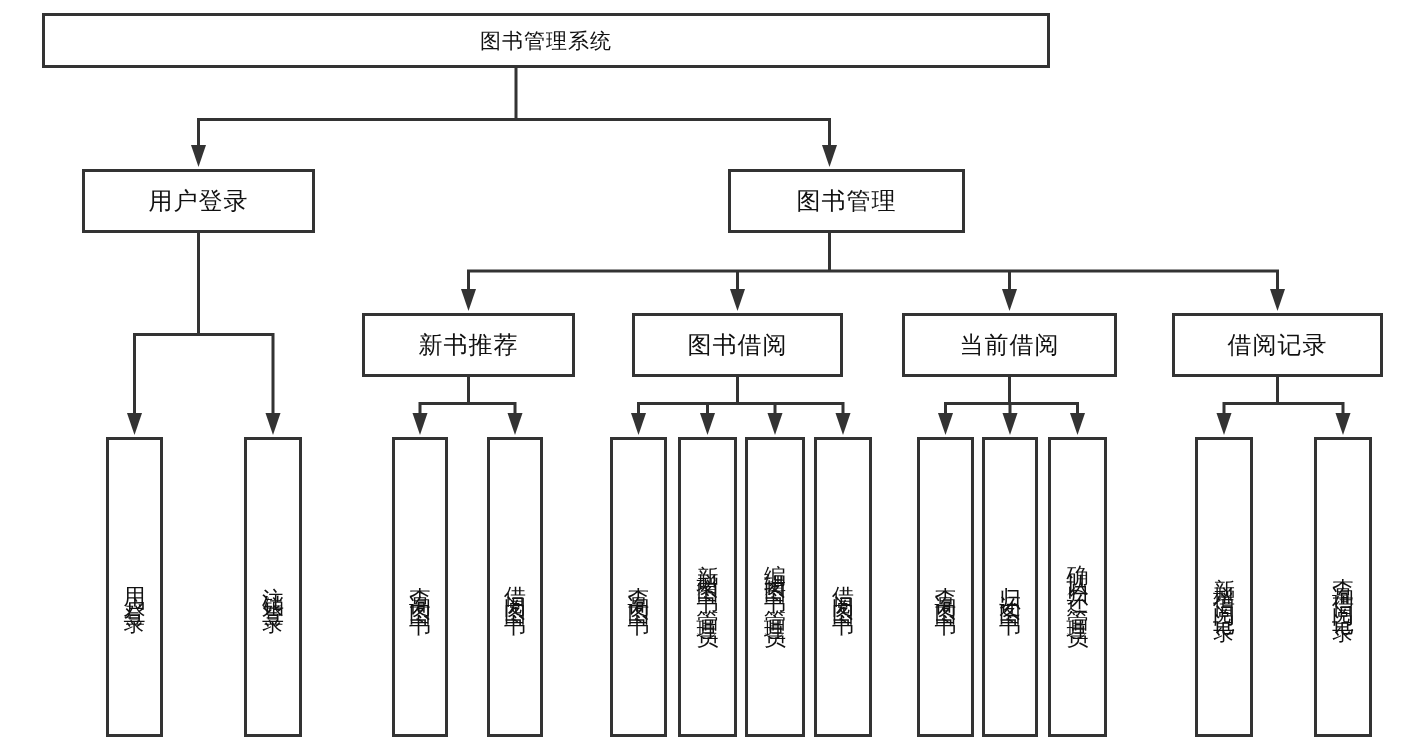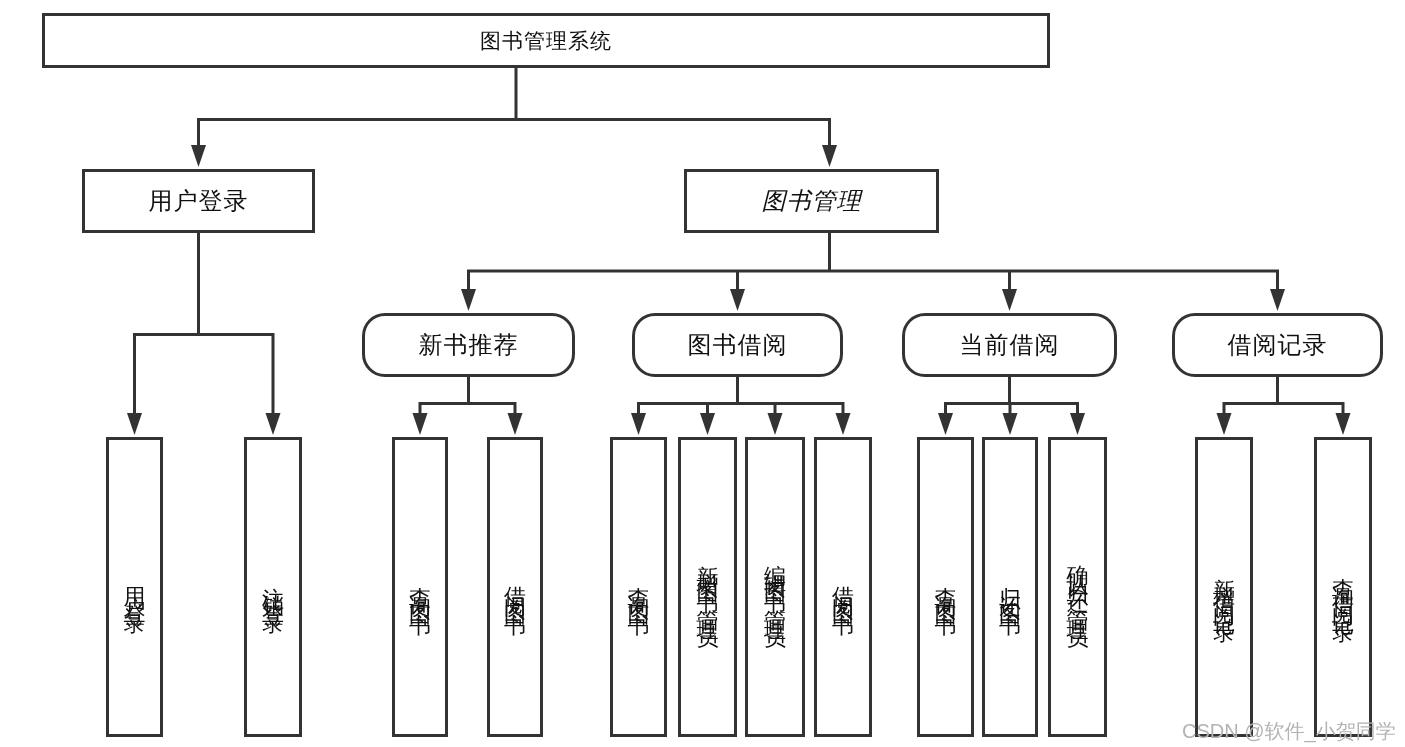--- a/index.html
+++ b/index.html
@@ -34,21 +34,21 @@
     background: #ffffff;
     display: flex;
     align-items: center;
     justify-content: center;
     font-size: 24px;
     letter-spacing: 1px;
     z-index: 2;
   }
   .root { left: 12px; top: 13px; width: 1008px; height: 55px; font-size: 21px; margin-left: 30px; }
   .lvl2 { top: 169px; height: 64px; }
-  .lvl3 { top: 313px; height: 64px; border-radius: 23px; }
+  .lvl3 { top: 313px; height: 64px; }
   .vbox {
     position: absolute;
     top: 437px;
     height: 300px;
     border: 3px solid var(--line, #333333);
     background: #ffffff;
     display: flex;
     align-items: center;
     justify-content: center;
     z-index: 2;
@@ -108,21 +108,21 @@
     <polygon points="1070,413 1085,413 1077.5,435"></polygon>
 
     <path d="M1277.5 377 V403.5 M1224 403.5 H1343 M1224 402 V416 M1343 402 V416"></path>
     <polygon points="1216.5,413 1231.5,413 1224,435"></polygon>
     <polygon points="1335.5,413 1350.5,413 1343,435"></polygon>
   </svg>
 
   <div class="hbox root">图书管理系统</div>
 
   <div class="hbox lvl2" style="left:82px;width:233px;">用户登录</div>
-  <div class="hbox lvl2" style="left:684px;width:255px;font-style:italic;">图书管理</div>
+  <div class="hbox lvl2" style="left:728px;width:237px;">图书管理</div>
 
   <div class="hbox lvl3" style="left:362px;width:213px;">新书推荐</div>
   <div class="hbox lvl3" style="left:902px;width:215px;">当前借阅</div>
   <div class="hbox lvl3" style="left:632px;width:211px;">图书借阅</div>
   <div class="hbox lvl3" style="left:1172px;width:211px;">借阅记录</div>
 
   <div class="vbox" style="left:106px;width:57px;">
     <span class="vtext">用户登录</span>
   </div>
   <div class="vbox" style="left:244px;width:58px;">
@@ -159,15 +159,14 @@
     <span class="vtext">确认归还（管理员）</span>
   </div>
 
   <div class="vbox" style="left:1195px;width:58px;">
     <span class="vtext">新增借阅记录</span>
   </div>
   <div class="vbox" style="left:1314px;width:58px;">
     <span class="vtext">查询借阅记录</span>
   </div>
 
-  <div class="watermark">CSDN @软件_小贺同学</div>
 
 </div>
 
 </body></html>

